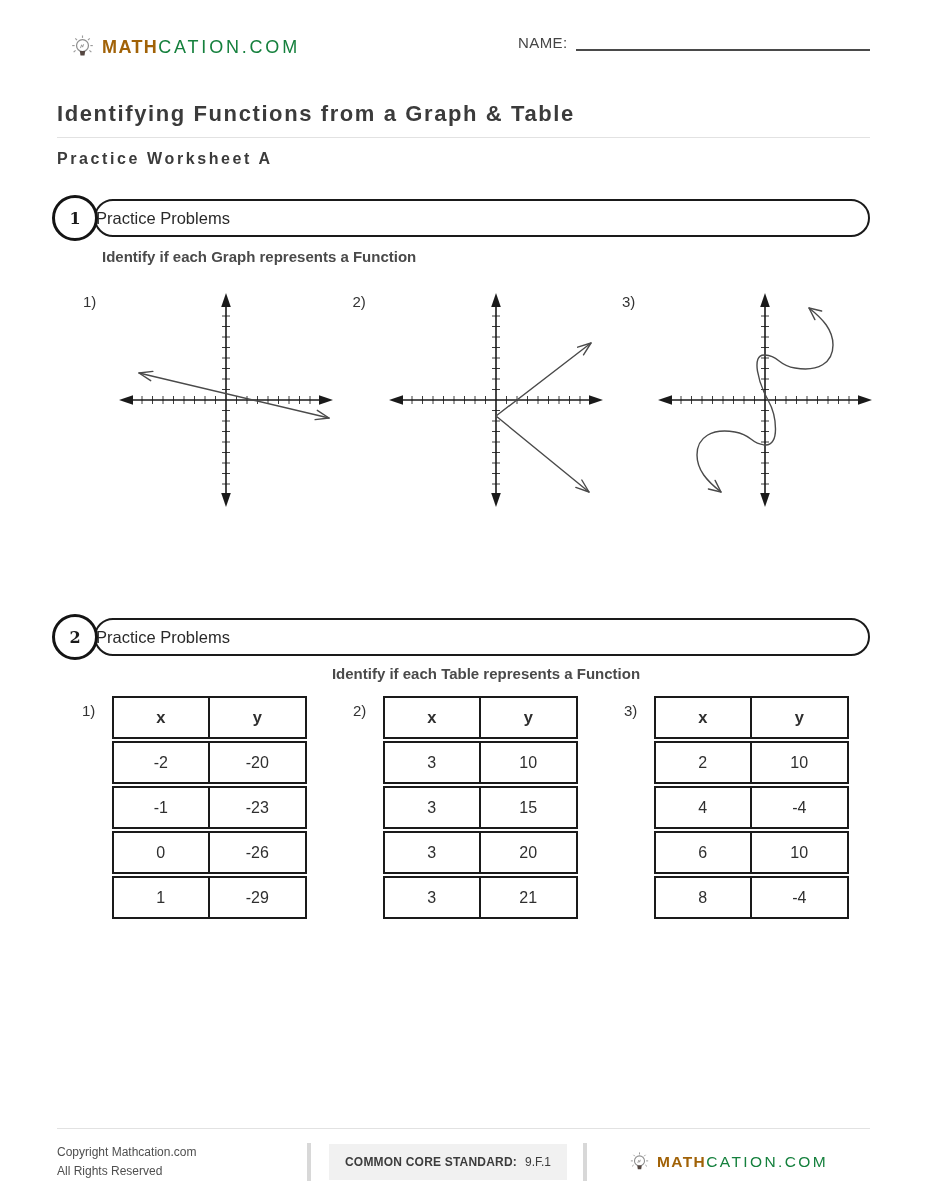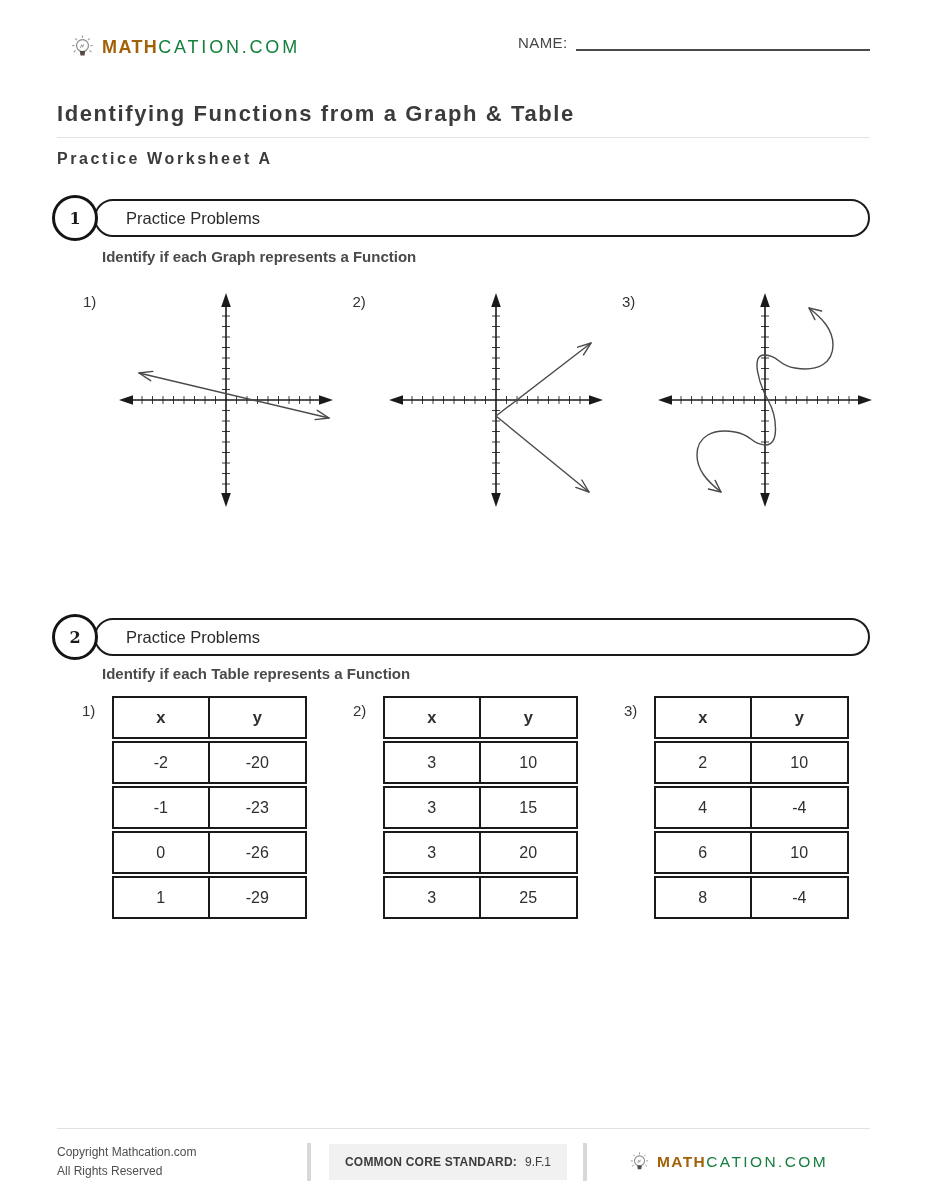--- a/index.html
+++ b/index.html
@@ -25,24 +25,24 @@
   .rule  { margin:10px 57px 0 57px; border-top:1px solid #e2e2e2; }
   .subtitle { margin:12px 57px 0 57px; font-size:16px; font-weight:700; letter-spacing:2.6px; color:#3b3b3b; }
 
   
   .section { position:relative; height:48px; margin:26px 57px 0 52px; }
   .section.second { margin-top:98px; }
   .section-circle { position:absolute; left:0; top:1px; width:46px; height:46px; border:3px solid #141414;
                     border-radius:50%; background:#fff; z-index:2; display:flex; align-items:center; justify-content:center;
                     font-family:"DejaVu Serif", serif; font-weight:700; font-size:16px; color:#1a1a1a; }
   .section-pill { position:absolute; left:42px; right:0; top:5px; height:38px; border:2px solid #1a1a1a;
-                  border-radius:19px; background:#fff; display:flex; align-items:center; padding-left:30px; }
+                  border-radius:19px; background:#fff; display:flex; align-items:center; }
   .section-pill span { font-size:16.5px; font-weight:400; color:#2a2a2a; }
   .instruction { margin:6px 57px 0 102px; font-size:15px; font-weight:700; color:#4a4a4a; }
-  .instruction.second { margin-top:4px; }
+  .instruction.second { margin-top:4px;text-align:center; }
 
   
   .graph-row { display:flex; justify-content:space-between; margin:20px 47px 0 83px; }
   .graph-block { display:flex; align-items:flex-start; }
   .qlabel { font-size:15px; color:#333; width:28px; padding-top:8px; }
   svg.graph { width:230px; height:230px; }
   .axis  { stroke:#1a1a1a; stroke-width:1.6; }
   .ticks { stroke:#3c3c3c; stroke-width:1; fill:none; }
   .ah    { fill:#1a1a1a; stroke:none; }
   .curve { stroke:#4a4a4a; stroke-width:1.4; fill:none; stroke-linecap:round; stroke-linejoin:round; }
@@ -220,21 +220,21 @@
         <div class="wrow">
           <div class="wcell">3</div>
           <div class="wcell">15</div>
         </div>
         <div class="wrow">
           <div class="wcell">3</div>
           <div class="wcell">20</div>
         </div>
         <div class="wrow">
           <div class="wcell">3</div>
-          <div class="wcell">25</div>
+          <div class="wcell">21</div>
         </div>
       </div>
     </div>
 
     <div class="table-block">
       <span class="qlabel">3)</span>
       <div class="wtable">
         <div class="wrow whead">
           <div class="wcell">x</div>
           <div class="wcell">y</div>

